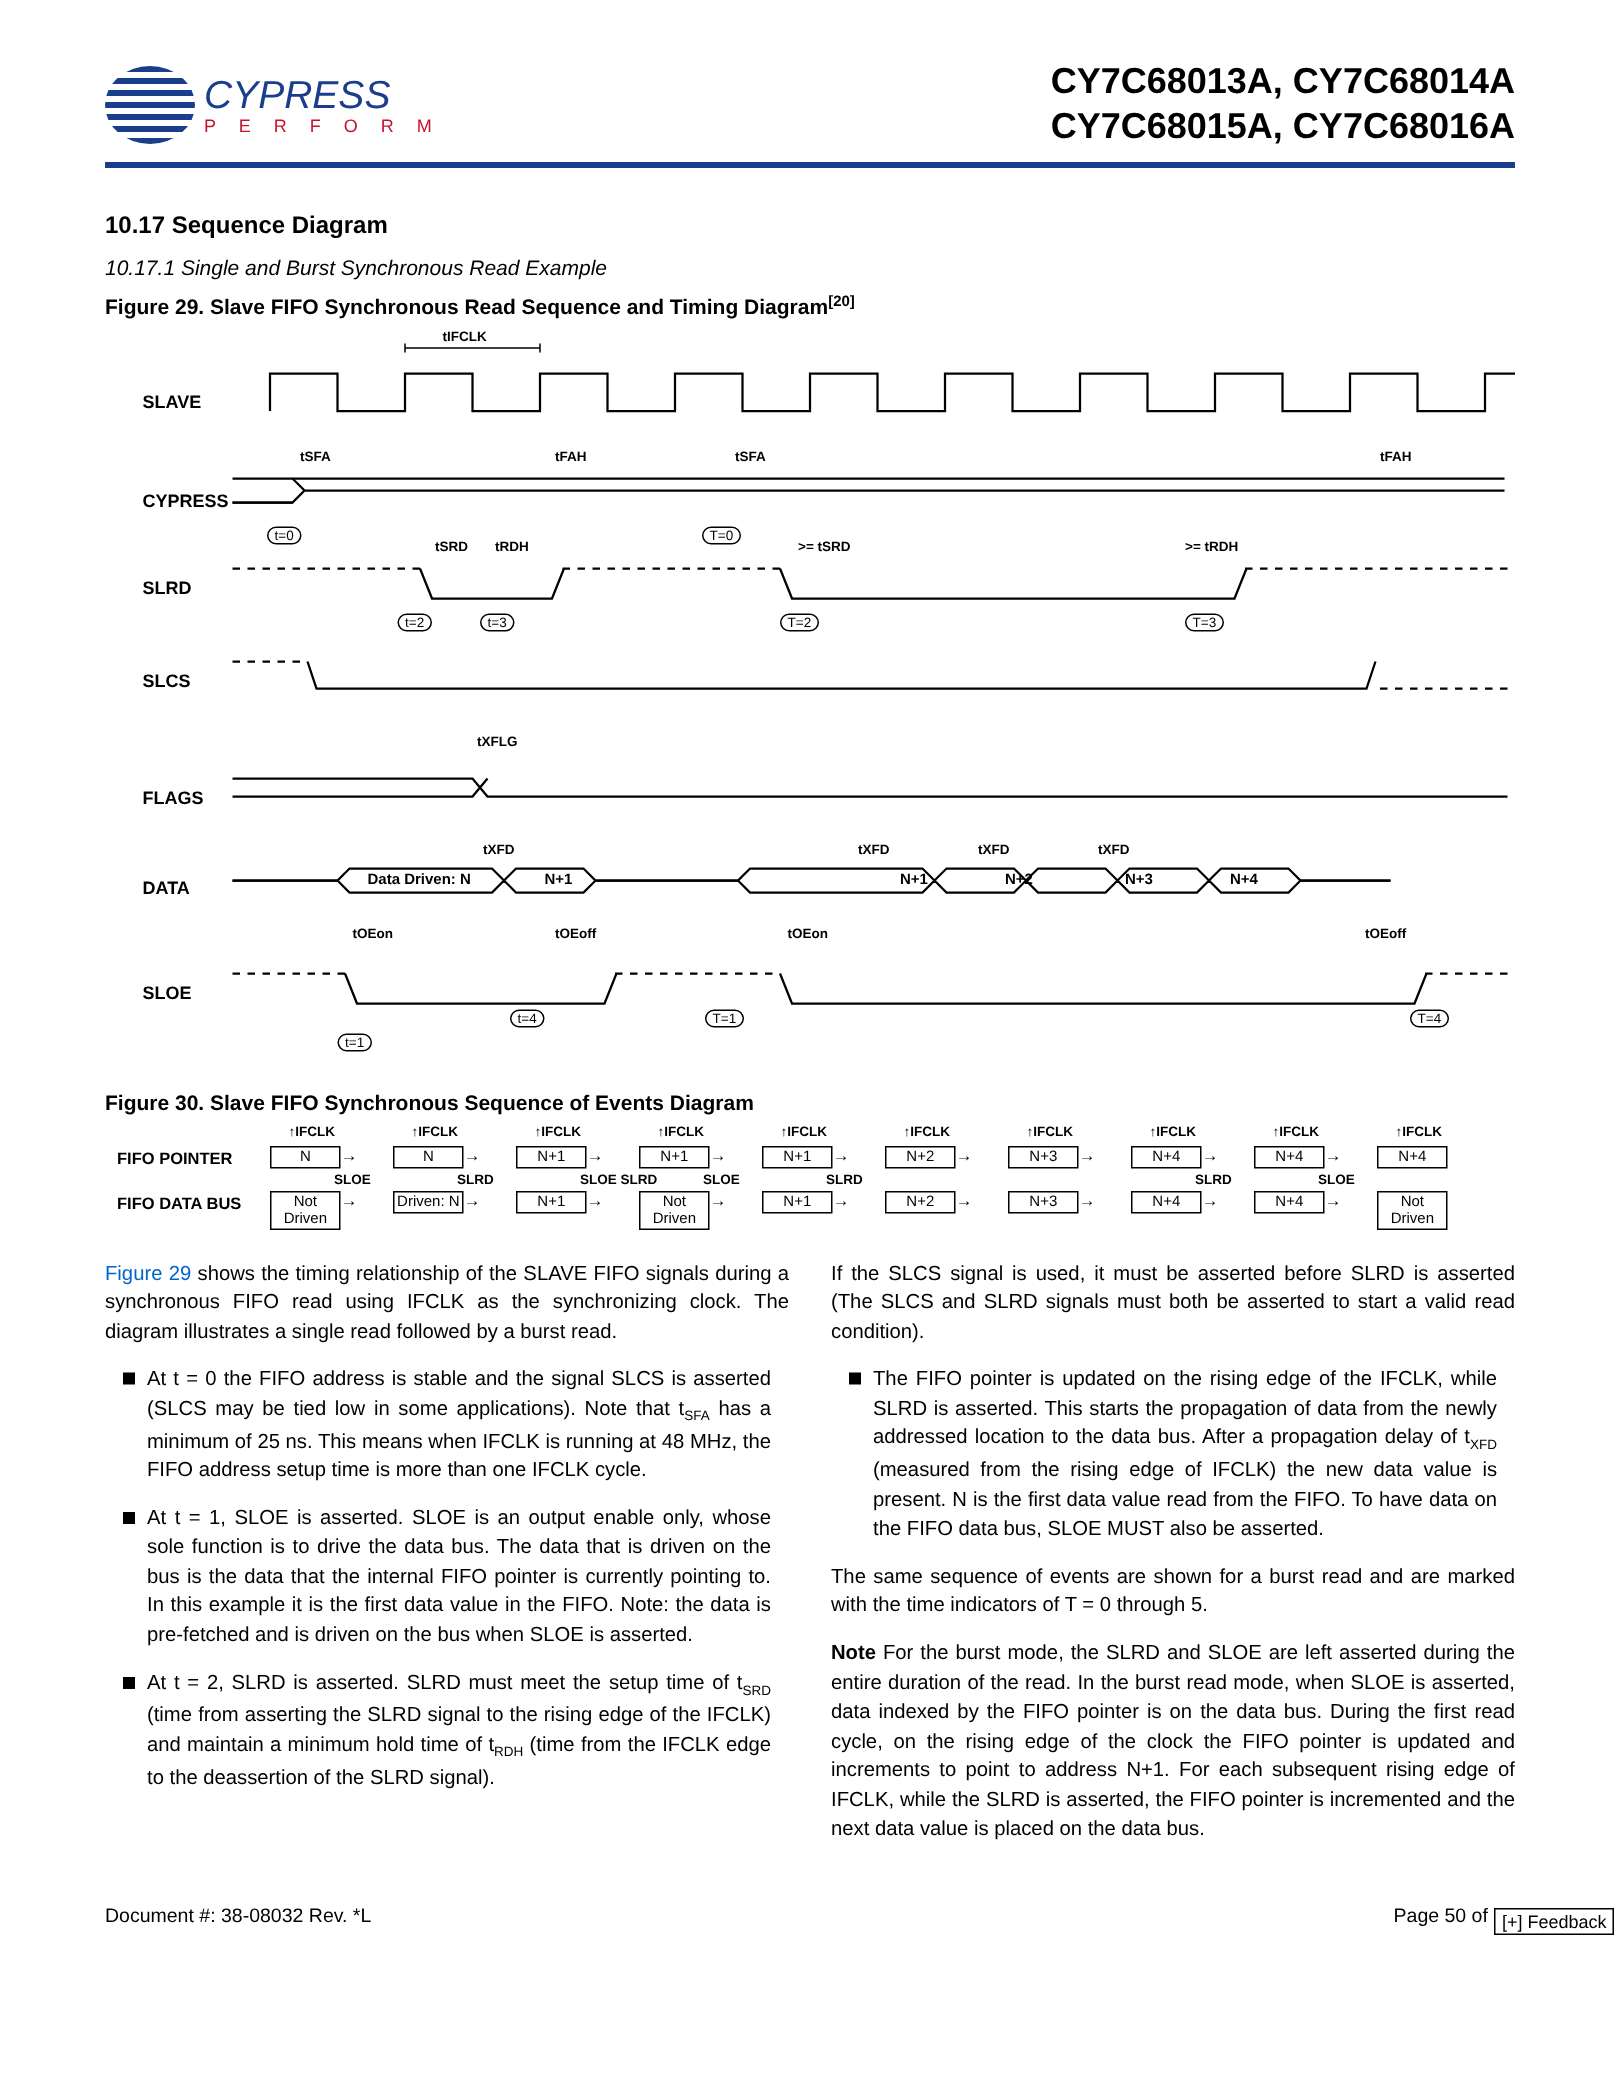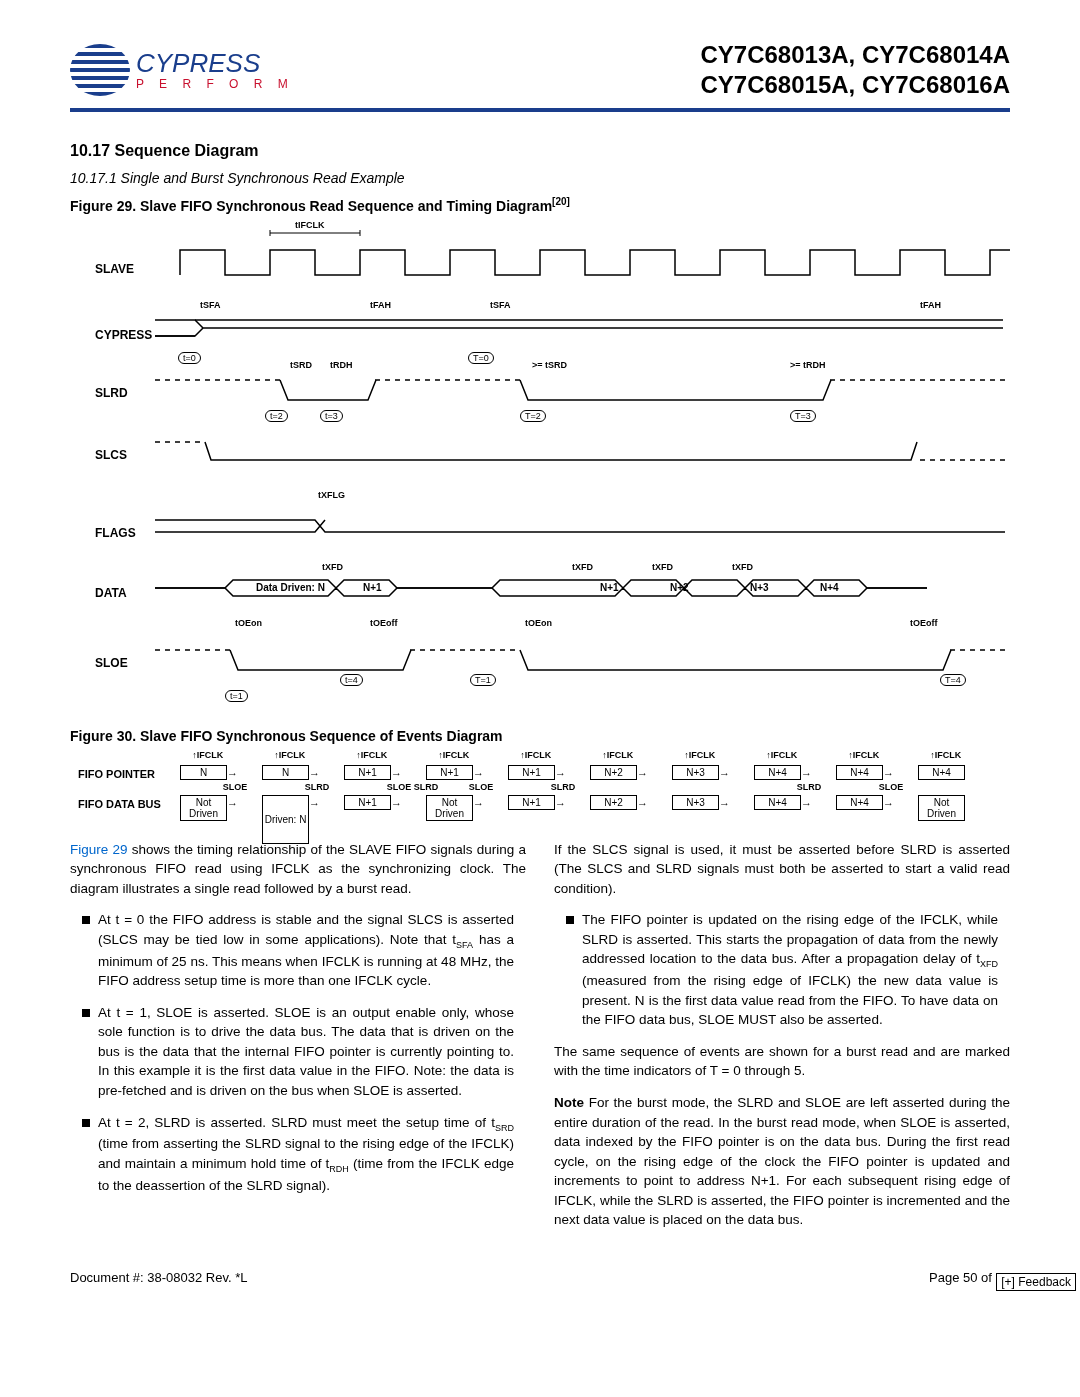--- a/index.html
+++ b/index.html
@@ -134,21 +134,21 @@
   <span class="tiny" style="position:absolute;left:850px;top:80px">tFAH</span>
   <span class="tiny" style="position:absolute;left:220px;top:140px">tSRD</span>
   <span class="tiny" style="position:absolute;left:260px;top:140px">tRDH</span>
   <span class="tiny" style="position:absolute;left:462px;top:140px">&gt;= tSRD</span>
   <span class="tiny" style="position:absolute;left:720px;top:140px">&gt;= tRDH</span>
   <span class="tiny" style="position:absolute;left:248px;top:270px">tXFLG</span>
   <span class="tiny" style="position:absolute;left:252px;top:342px">tXFD</span>
   <span class="tiny" style="position:absolute;left:502px;top:342px">tXFD</span>
   <span class="tiny" style="position:absolute;left:582px;top:342px">tXFD</span>
   <span class="tiny" style="position:absolute;left:662px;top:342px">tXFD</span>
-  <span class="anno" style="position:absolute;left:186px;top:362px">Data Driven: N</span>
+  <span class="anno" style="position:absolute;left:175px;top:362px">Data Driven: N</span>
   <span class="anno" style="position:absolute;left:293px;top:362px">N+1</span>
   <span class="anno" style="position:absolute;left:530px;top:362px">N+1</span>
   <span class="anno" style="position:absolute;left:600px;top:362px">N+2</span>
   <span class="anno" style="position:absolute;left:680px;top:362px">N+3</span>
   <span class="anno" style="position:absolute;left:750px;top:362px">N+4</span>
   <span class="tiny" style="position:absolute;left:165px;top:398px">tOEon</span>
   <span class="tiny" style="position:absolute;left:300px;top:398px">tOEoff</span>
   <span class="tiny" style="position:absolute;left:455px;top:398px">tOEon</span>
   <span class="tiny" style="position:absolute;left:840px;top:398px">tOEoff</span>
 
@@ -200,21 +200,21 @@
         <span style="position:absolute;top:15px;left:848px;width:45.1px;border:1px solid #000;text-align:center;font-size:10px;padding:1px 0">N+4</span>
         <span class="tiny" style="position:absolute;top:32px;left:152.64px;white-space:pre">SLOE</span>
         <span class="tiny" style="position:absolute;top:32px;left:234.64px;white-space:pre">SLRD</span>
         <span class="tiny" style="position:absolute;top:32px;left:316.64px;white-space:pre">SLOE SLRD</span>
         <span class="tiny" style="position:absolute;top:32px;left:398.64px;white-space:pre">SLOE</span>
         <span class="tiny" style="position:absolute;top:32px;left:480.64px;white-space:pre">SLRD</span>
         <span class="tiny" style="position:absolute;top:32px;left:726.64px;white-space:pre">SLRD</span>
         <span class="tiny" style="position:absolute;top:32px;left:808.64px;white-space:pre">SLOE</span>
         <span style="position:absolute;top:45px;left:110px;width:45.1px;border:1px solid #000;text-align:center;font-size:10px;padding:1px 0">Not Driven</span>
         <span style="position:absolute;top:46px;left:157.1px;font-size:11px">→</span>
-        <span style="position:absolute;top:45px;left:192px;width:45.1px;border:1px solid #000;text-align:center;font-size:10px;padding:18px 0">Driven: N</span>
+        <span style="position:absolute;top:45px;left:192px;width:45.1px;border:1px solid #000;text-align:center;font-size:10px;padding:1px 0">Driven: N</span>
         <span style="position:absolute;top:46px;left:239.1px;font-size:11px">→</span>
         <span style="position:absolute;top:45px;left:274px;width:45.1px;border:1px solid #000;text-align:center;font-size:10px;padding:1px 0">N+1</span>
         <span style="position:absolute;top:46px;left:321.1px;font-size:11px">→</span>
         <span style="position:absolute;top:45px;left:356px;width:45.1px;border:1px solid #000;text-align:center;font-size:10px;padding:1px 0">Not Driven</span>
         <span style="position:absolute;top:46px;left:403.1px;font-size:11px">→</span>
         <span style="position:absolute;top:45px;left:438px;width:45.1px;border:1px solid #000;text-align:center;font-size:10px;padding:1px 0">N+1</span>
         <span style="position:absolute;top:46px;left:485.1px;font-size:11px">→</span>
         <span style="position:absolute;top:45px;left:520px;width:45.1px;border:1px solid #000;text-align:center;font-size:10px;padding:1px 0">N+2</span>
         <span style="position:absolute;top:46px;left:567.1px;font-size:11px">→</span>
         <span style="position:absolute;top:45px;left:602px;width:45.1px;border:1px solid #000;text-align:center;font-size:10px;padding:1px 0">N+3</span>

